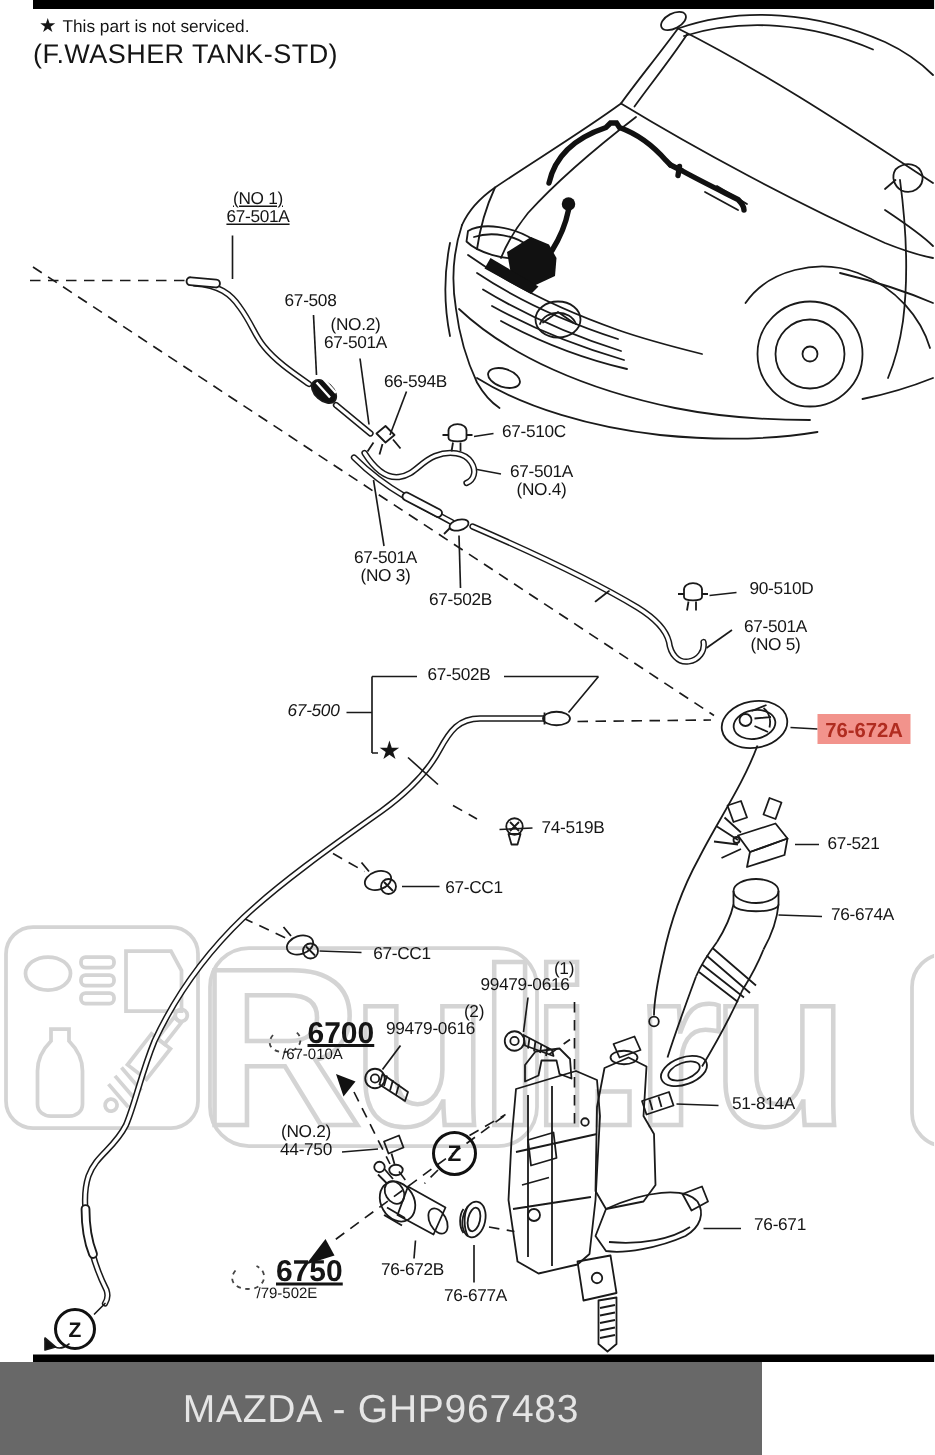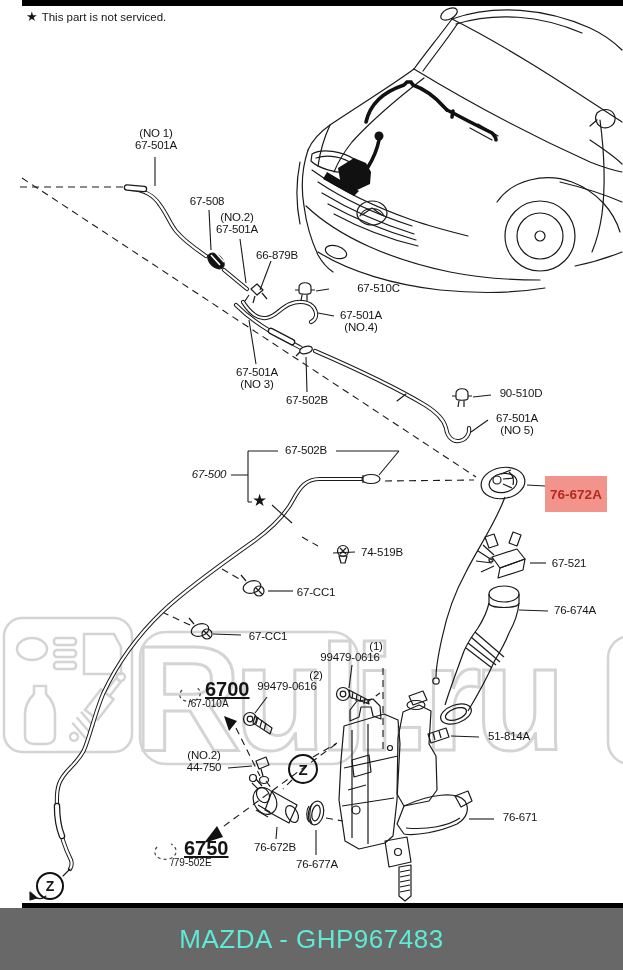--- a/index.html
+++ b/index.html
@@ -9,43 +9,44 @@
   #topbar{left:22px;top:0;width:601px;height:6px;background:#000;}
   #note{left:26px;top:9px;font-size:11.5px;white-space:nowrap;}
   #note .star{font-size:13px;margin-right:4px;}
   #title{left:22px;top:26px;font-size:18px;letter-spacing:.3px;font-weight:500;white-space:nowrap;}
   svg{position:absolute;left:0;top:0;}
   .lbl{position:absolute;transform:translateX(-50%);text-align:center;
        font-size:11.5px;line-height:12px;letter-spacing:-.2px;white-space:nowrap;z-index:3;}
   .bigblk{position:absolute;z-index:3;white-space:nowrap;}
   .bigblk .g1{font-size:20px;font-weight:bold;line-height:16px;text-decoration:underline;}
   .bigblk .g2{font-size:10px;line-height:14px;}
-  #hl{left:545px;top:476px;width:62px;height:36px;background:#F2938C;color:#B02C20;
+  #hl{left:545px;top:476px;width:62px;height:20px;background:#F2938C;color:#B02C20;
       display:flex;align-items:center;justify-content:center;
       font-size:13.5px;font-weight:bold;z-index:3;text-align:center;}
   .zmark{position:absolute;border:2px solid #111;border-radius:50%;display:flex;
          align-items:center;justify-content:center;font-weight:bold;z-index:3;background:transparent;}
   #z1{left:288px;top:754px;width:26px;height:26px;font-size:15px;}
   #z2{left:36px;top:872px;width:24px;height:24px;font-size:14px;}
   #astar{left:252px;top:490px;font-size:17px;z-index:3;}
   #footline{left:22px;top:903px;width:601px;height:5px;background:#000;}
-  #footer{left:0;top:908px;width:623px;height:62px;background:#686868;color:#5eead4;
+  #footer{left:0;top:908px;width:508px;height:62px;background:#686868;color:#e5e5e5;
           display:flex;align-items:center;justify-content:center;gap:34px;
           font-size:26px;letter-spacing:.5px;}
 </style>
 </head>
 <body>
 
 <div id="stage">
 
   <div id="topbar" class="abs"></div>
 
   <div id="note" class="abs">
     <span class="star">★</span><span>This part is not serviced.</span>
   </div>
+  <div id="title" class="abs">(F.WASHER TANK-STD)</div>
 
   <svg width="623" height="970" viewBox="0 0 623 970">
 
     <g stroke="#d4d4d4" stroke-width="2.5" fill="none">
       <rect x="4" y="618" width="128" height="134" rx="18"></rect>
       <rect x="140" y="632" width="218" height="132" rx="26"></rect>
       <rect x="608" y="636" width="80" height="128" rx="22"></rect>
       <ellipse cx="32" cy="649" rx="15" ry="11"></ellipse>
       <rect x="54" y="638" width="22" height="7" rx="3"></rect>
       <rect x="54" y="650" width="22" height="7" rx="3"></rect>
@@ -307,31 +308,31 @@
       <path d="M451,736 L479,737"></path>
       <path d="M228,768 L252,766"></path>
       <path d="M277,827 L276,839"></path>
       <path d="M316,830 L316,855"></path>
       <path d="M469,819 L494,819"></path>
       <path d="M231,475 L248,475 M248,451 L248,502 M248,451 L278,451 M336,451 L399,451 M399,451 L379,475 M248,502 L252,502"></path>
       <path d="M272,505 L292,523"></path>
     </g>
   </svg>
 
-  <div class="lbl" style="left:156px;top:127px;">
+  <div class="lbl" style="left:172px;top:127px;text-decoration:underline;">
     <div>(NO 1)</div>
       <div>67-501A</div>
   </div>
   <div class="lbl" style="left:207px;top:195px;">67-508</div>
   <div class="lbl" style="left:237px;top:211px;">
     <div>(NO.2)</div>
       <div>67-501A</div>
   </div>
-  <div class="lbl" style="left:277px;top:249px;">66-879B</div>
-  <div class="lbl" style="left:356px;top:282px;padding-left:45px;">67-510C</div>
+  <div class="lbl" style="left:277px;top:249px;">66-594B</div>
+  <div class="lbl" style="left:356px;top:282px;">67-510C</div>
   <div class="lbl" style="left:361px;top:309px;">
     <div>67-501A</div>
       <div>(NO.4)</div>
   </div>
   <div class="lbl" style="left:257px;top:366px;">
     <div>67-501A</div>
       <div>(NO 3)</div>
   </div>
   <div class="lbl" style="left:307px;top:394px;">67-502B</div>
   <div class="lbl" style="left:521px;top:387px;">90-510D</div>

